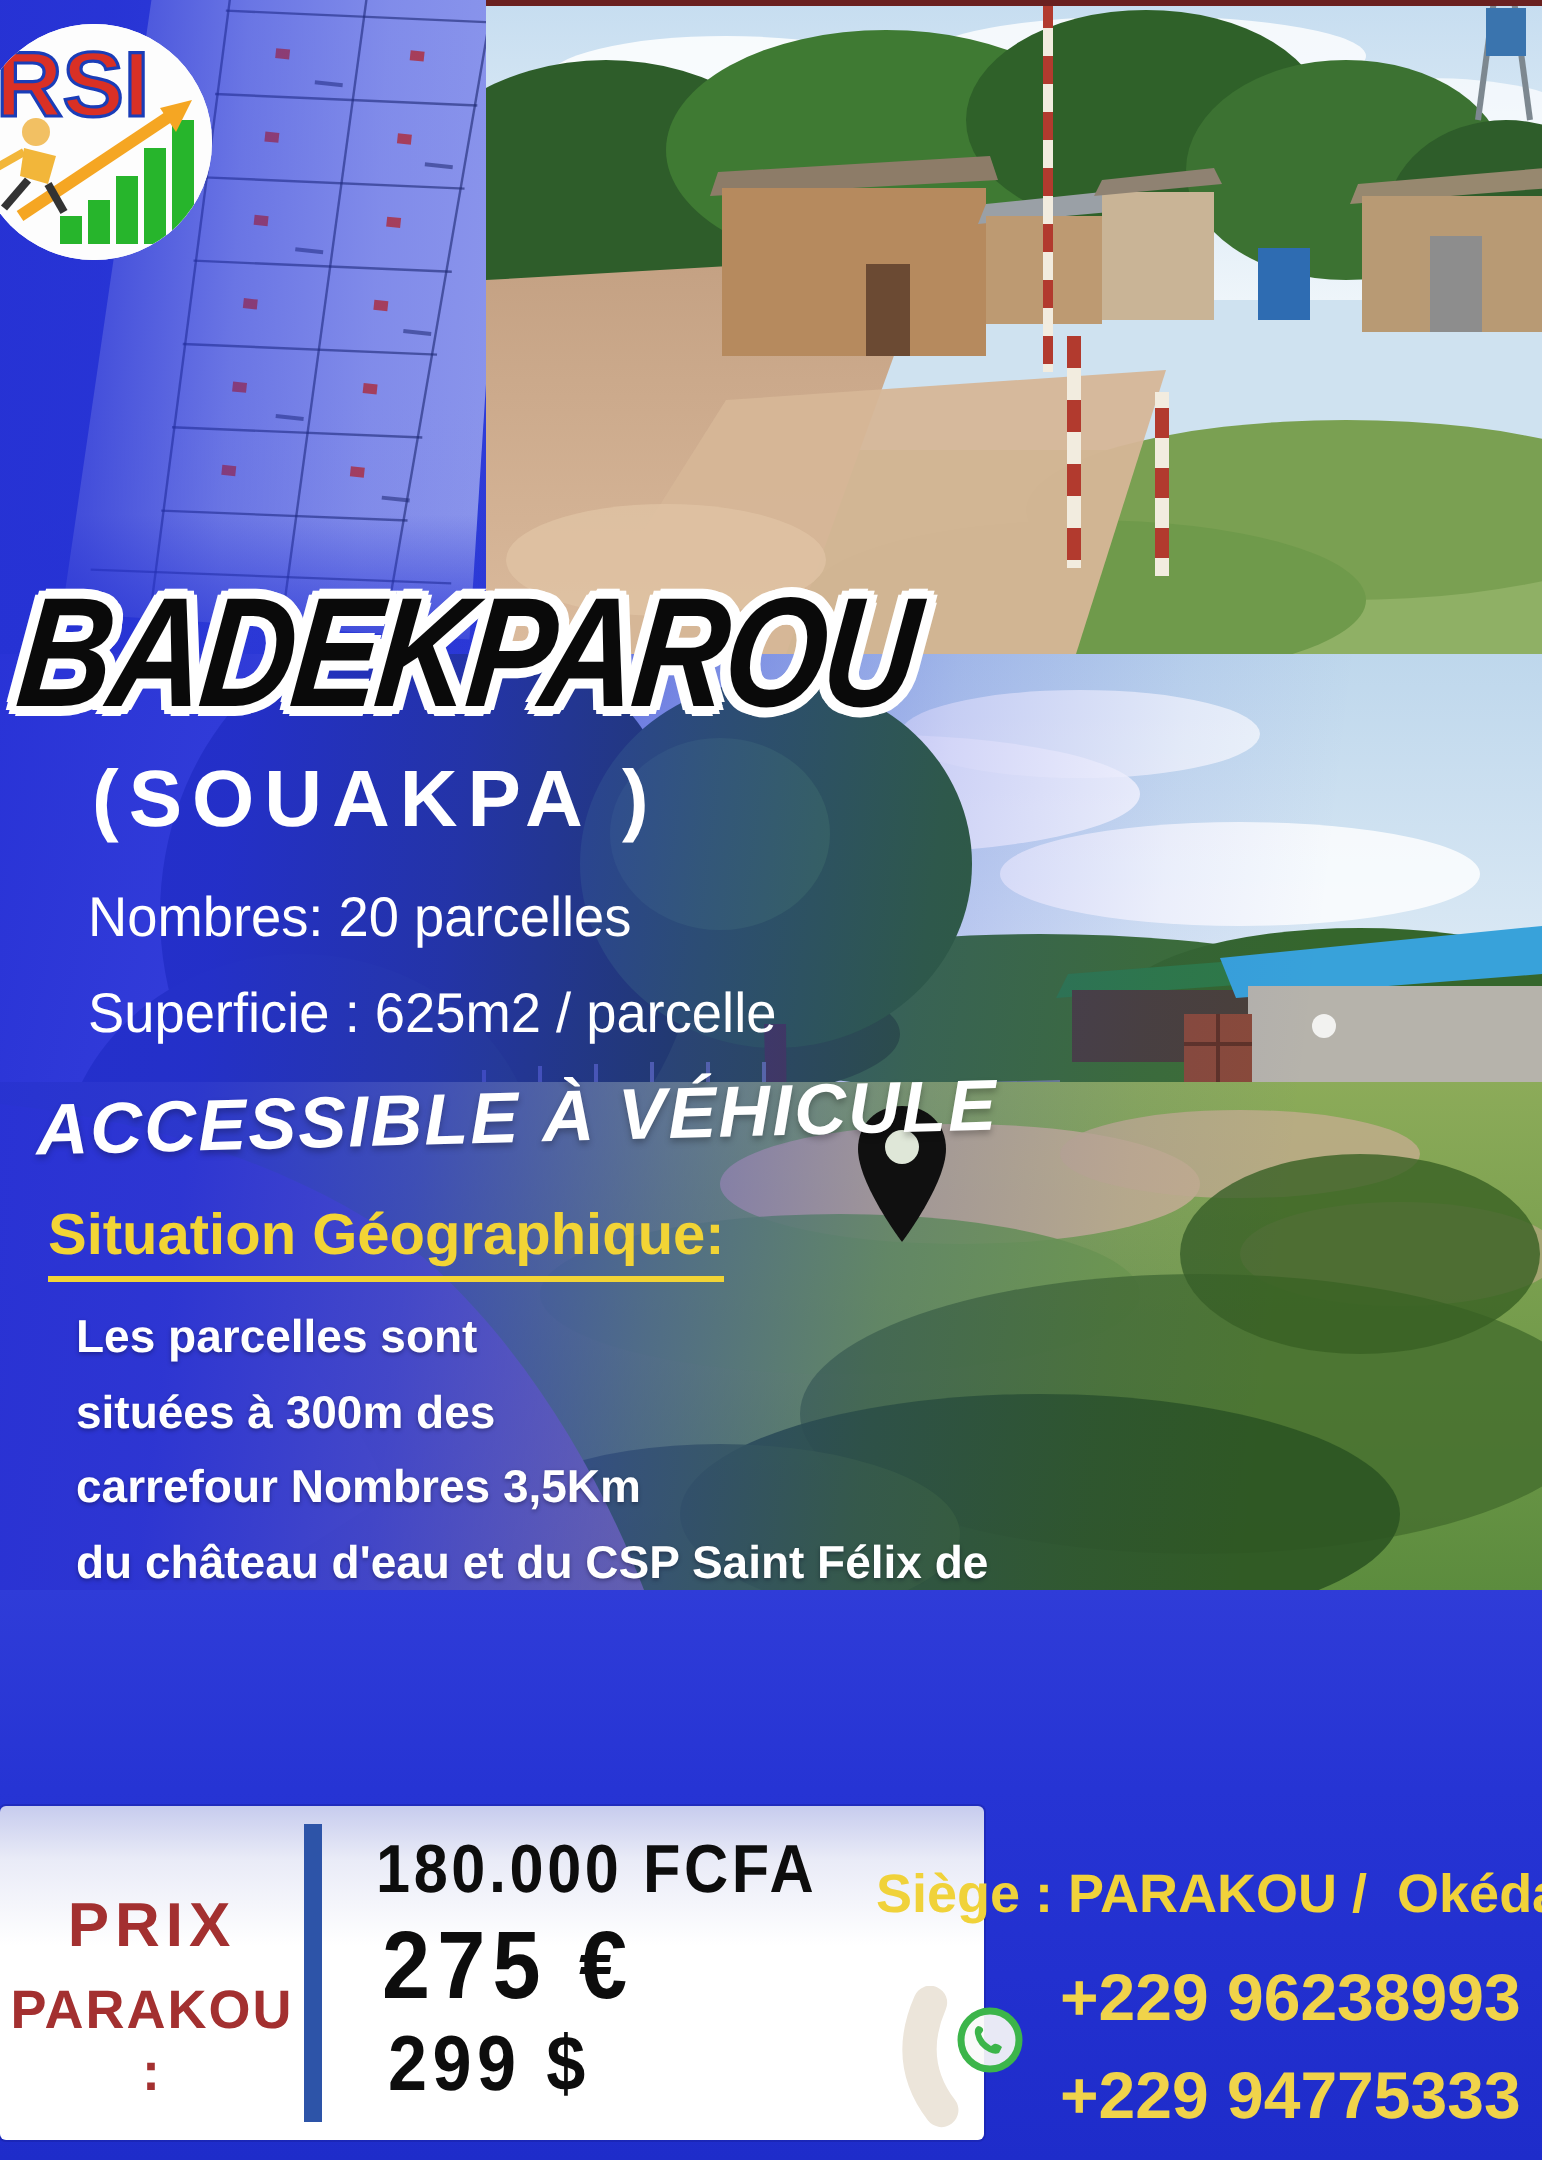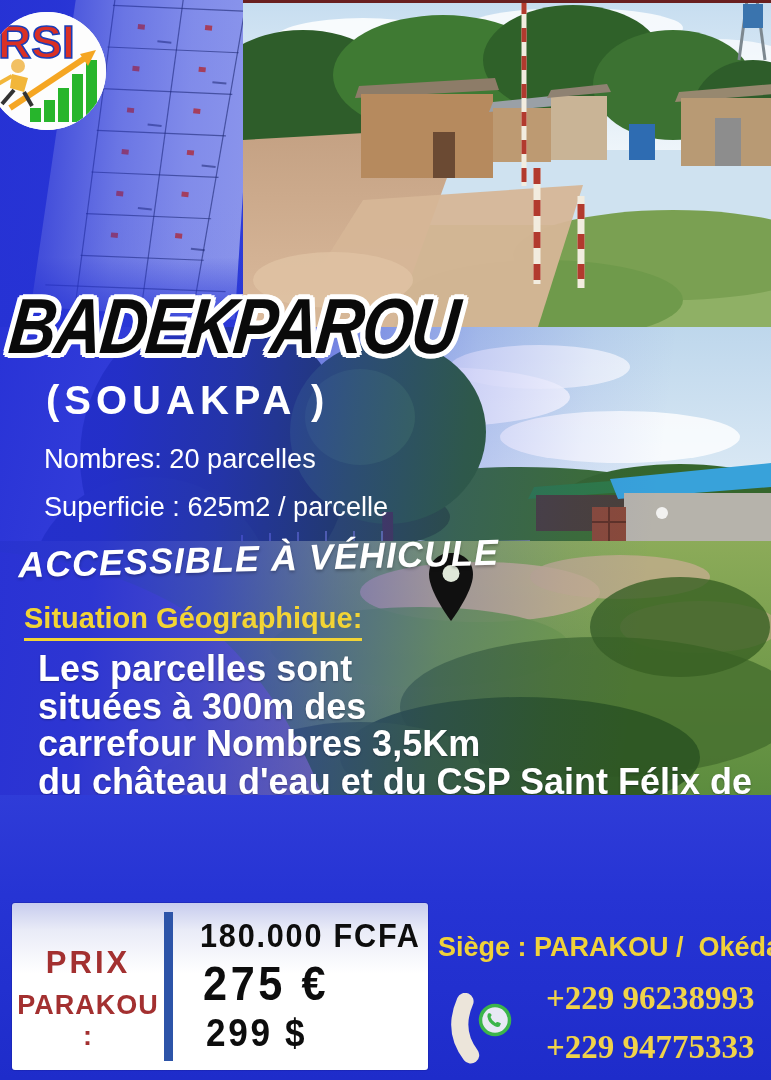--- a/index.html
+++ b/index.html
@@ -28,38 +28,38 @@
     transform:skewX(-6deg) scaleX(.84);transform-origin:left top;line-height:80px;}
   .title-back{color:#fff;
     text-shadow:-5px 0 #fff,5px 0 #fff,0 -5px #fff,0 5px #fff,
       -4px -4px #fff,4px -4px #fff,-4px 4px #fff,4px 4px #fff,
       -6px 2px #fff,6px 2px #fff,-6px -2px #fff,6px -2px #fff;}
   .title-front{color:#0a0a0a;}
   .subtitle{left:46px;top:378px;color:#fff;font-size:40px;font-weight:bold;letter-spacing:5px;white-space:nowrap;}
   .detail-line{left:44px;color:#fff;font-size:28px;font-weight:400;white-space:nowrap;transform:scaleX(.97);transform-origin:left;}
   .access{left:18px;top:538px;color:#fff;font-size:36px;font-weight:bold;font-style:italic;letter-spacing:1px;transform:rotate(-1.5deg);white-space:nowrap;text-shadow:0 2px 3px rgba(0,0,0,.25);}
   .geo-heading{left:24px;top:602px;color:#f2d435;font-size:29px;font-weight:bold;border-bottom:3px solid #f2d435;padding-bottom:3px;white-space:nowrap;}
-  .geo-body{left:38px;top:650px;width:725px;color:#fff;font-size:36px;font-weight:bold;line-height:37.5px;text-shadow:0 1px 2px rgba(0,0,30,.35);}
+  .geo-body{left:38px;top:650px;width:725px;color:#fff;font-size:23px;font-weight:bold;line-height:37.5px;text-shadow:0 1px 2px rgba(0,0,30,.35);}
   .geo-body div{white-space:nowrap;}
   
   .bottom-band{left:0;top:795px;width:771px;height:285px;
     background:linear-gradient(180deg,#2f3cd8 0%,#2634d4 35%,#1e2cca 100%);}
-  .price-box{left:12px;top:903px;width:416px;height:167px;border-radius:3px;
+  .price-box{left:0;top:903px;width:492px;height:167px;border-radius:3px;
     background:linear-gradient(180deg,#c7ccee 0%,#e9ebf7 16%,#ffffff 42%);
     box-shadow:0 0 0 1px rgba(20,30,150,.35);}
   .price-label{position:absolute;left:0;top:42px;width:152px;text-align:center;color:#a33030;font-weight:bold;}
   .price-label .l1{font-size:31px;letter-spacing:3px;}
   .price-label .l2{font-size:27px;letter-spacing:1px;margin-top:9px;}
   .price-divider{position:absolute;left:152px;top:9px;width:9px;height:149px;background:#2d54a8;}
   .price-val{position:absolute;color:#0d0d0d;font-weight:bold;white-space:nowrap;transform:scaleX(.9);transform-origin:left;}
   .price-fcfa{left:188px;top:13px;font-size:34px;letter-spacing:2px;}
   .price-eur{left:191px;top:53px;font-size:48px;letter-spacing:4px;}
   .price-usd{left:194px;top:108px;font-size:39px;letter-spacing:3px;}
   .siege{left:438px;top:932px;color:#f0d23a;font-size:27px;font-weight:bold;white-space:pre;}
-  .phone{left:530px;color:#f0d34a;font-family:Liberation Serif, serif;font-weight:bold;font-size:33px;white-space:nowrap;margin-left:16px;}
+  .phone{left:530px;color:#f0d34a;font-family:Liberation Sans, sans-serif;font-weight:bold;font-size:33px;white-space:nowrap;}
   .phone-icon{left:448px;top:993px;width:44px;height:72px;}
   .wa-icon{left:477px;top:1002px;width:36px;height:36px;}
   .pin{left:427px;top:551px;width:48px;height:72px;}
 </style>
 </head>
 <body>
 
 <div class="page">
 
   <div class="abs plan-area">

